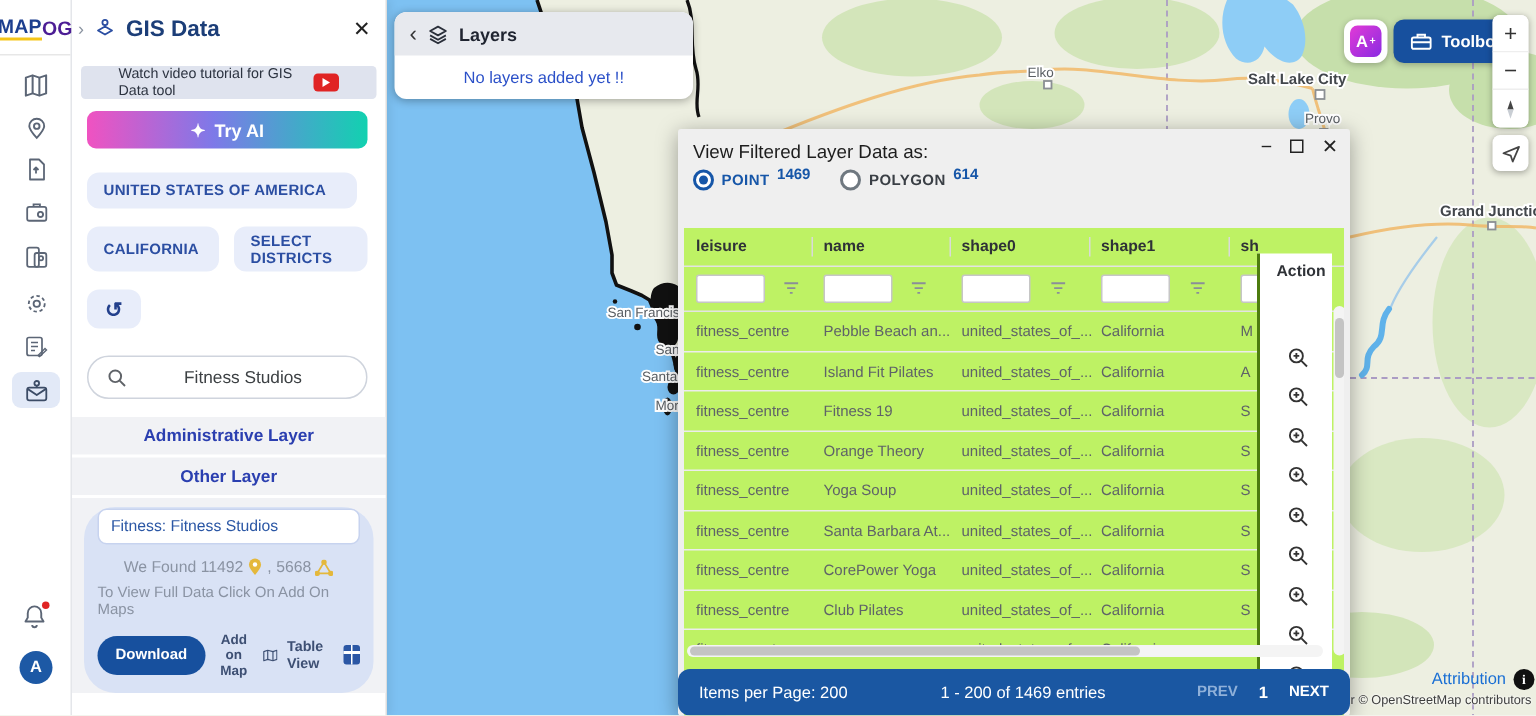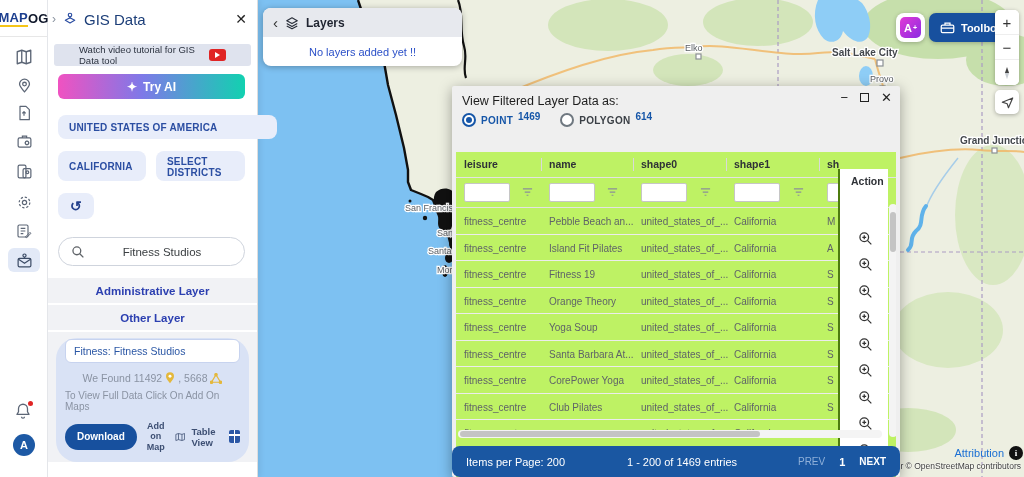--- a/index.html
+++ b/index.html
@@ -32,42 +32,42 @@
   .layers-card { position:absolute; left:263px; top:8px; z-index:2; width:199px; height:58px; background:#fff; border-radius:8px; box-shadow:0 1px 6px rgba(0,0,0,.3); overflow:hidden; }
   .layers-head { height:29px; background:#e7e9ee; display:flex; align-items:center; gap:7px; padding:0 10px; }
   .layers-head .chev { font-size:15px; color:#333; cursor:pointer; line-height:1; }
   .layers-title { font-size:12px; font-weight:bold; color:#1f2430; }
   .layers-empty { text-align:center; font-size:11px; color:#2b50c8; margin-top:9px; }
 
   
   .sidebar { position:absolute; left:0; top:0; width:48px; height:477px; background:#fff; border-right:1px solid #e4e6ea; z-index:5; }
   .logo { height:37px; display:flex; align-items:center; justify-content:center; border-bottom:1px solid #e7e7e7; font-size:13px; font-weight:bold; letter-spacing:.2px; }
   .logo .lm { color:#1d3f8f; border-bottom:2px solid #f5c518; }
-  .logo .lo { color:#0f172a; }
+  .logo .lo { color:#4c1d95; }
   .side-item { position:absolute; left:8px; width:32px; height:24px; display:flex; align-items:center; justify-content:center; border-radius:6px; cursor:pointer; }
   .side-item.active { background:#e2e9f7; }
   .side-item svg { stroke:#5c6676; }
   .side-item.active svg { stroke:#3c4c66; }
   .bell-wrap { position:absolute; left:14px; top:402px; cursor:pointer; }
   .bell-dot { position:absolute; right:-1px; top:-1px; width:5px; height:5px; border-radius:50%; background:#e02424; }
   .avatar { position:absolute; left:13px; top:434px; width:22px; height:22px; border-radius:50%; background:#1d59a5; color:#fff; font-size:11px; font-weight:bold; display:flex; align-items:center; justify-content:center; cursor:pointer; }
 
   
   .panel { position:absolute; left:48px; top:0; width:210px; height:477px; background:#fff; z-index:4; border-right:1px solid #ddd; box-shadow:2px 0 6px rgba(0,0,0,.08); }
   .panel-head { height:38px; display:flex; align-items:center; padding:0 10px 0 4px; gap:6px; }
   .panel-head .exp { color:#8a93a0; font-size:12px; cursor:pointer; }
-  .panel-title { font-size:15px; font-weight:normal; color:#1c3e78; flex:1; }
+  .panel-title { font-size:15px; font-weight:bold; color:#1c3e78; flex:1; }
   .panel-close { font-size:14px; color:#222; cursor:pointer; }
   .tut-bar { margin:6px 6px 0; height:22px; background:#dfe3ee; border-radius:3px; display:flex; align-items:center; padding:0 25px; gap:6px; cursor:pointer; }
   .tut-text { flex:1; font-size:9.5px; color:#2c3340; }
   .yt { width:17px; height:12px; background:#e02424; border-radius:3px; position:relative; }
   .yt:before { content:""; position:absolute; left:6px; top:3px; border-left:5px solid #fff; border-top:3px solid transparent; border-bottom:3px solid transparent; }
   .try-ai { margin:8px 10px 0; height:25px; width:187px; border:none; border-radius:6px; background:linear-gradient(90deg,#f052c1,#7e79e8 45%,#12d1b0); color:#fff; font-size:12px; font-weight:bold; display:flex; align-items:center; justify-content:center; gap:6px; cursor:pointer; font-family:inherit; }
   .chip { background:#e8edfa; border:none; border-radius:8px; color:#2b4ea2; font-weight:bold; font-size:10px; text-align:left; padding:0 11px; cursor:pointer; font-family:inherit; letter-spacing:.2px; }
-  .chip.country { margin:16px 10px 0; width:219px; height:24px; }
+  .chip.country { margin:16px 10px 0; width:180px; height:24px; }
   .chip-row { display:flex; gap:10px; margin:12px 10px 0; }
   .chip.state { width:88px; height:30px; }
   .chip.districts { width:89px; height:30px; line-height:1.15; padding-top:2px; }
   .chip.undo { margin:12px 10px 0; width:36px; height:26px; font-size:14px; padding:0; text-align:center; color:#23408c; }
   .search-pill { margin:18px 10px 0; width:187px; height:29px; border:1px solid #cfd4dd; border-radius:15px; display:flex; align-items:center; padding:0 12px; gap:8px; background:#fff; }
   .search-pill span { flex:1; text-align:center; font-size:11.5px; color:#3c4043; }
   .section { margin-top:12px; background:#f1f2f5; }
   .section-row { height:27px; display:flex; align-items:center; justify-content:center; font-size:11.5px; font-weight:bold; color:#2b3fb0; border-bottom:2px solid #fff; cursor:pointer; }
   .result-card { margin:6px 8px 0; background:#d9e2f5; border-radius:21px; padding:1px 9px 10px; }
   .query-box { background:#fff; border:1px solid #c7d3ef; border-radius:6px; height:24px; display:flex; align-items:center; padding:0 8px; font-size:10.5px; color:#2b57a5; }
@@ -108,21 +108,21 @@
   .action-col { position:absolute; left:382px; top:17px; width:50px; height:285px; background:#fff; border-left:2px solid #4d7c0f; }
   .act-cell { height:26.5px; display:flex; align-items:center; justify-content:center; cursor:pointer; }
   .vscroll { position:absolute; left:433px; top:52px; width:8px; height:233px; background:#f4f4f4; border-radius:4px; }
   .vthumb { position:absolute; left:1px; top:8px; width:6px; height:40px; background:#c4c4c4; border-radius:3px; cursor:pointer; }
   .hscroll { position:absolute; left:6px; top:344px; width:424px; height:8px; background:#f4f4f4; border-radius:4px; }
   .hthumb { position:absolute; left:2px; top:1px; width:300px; height:6px; background:#c4c4c4; border-radius:3px; cursor:pointer; }
   .pag { position:absolute; left:0; bottom:0; width:448px; height:31px; background:#1a57a2; border-radius:8px; display:flex; align-items:center; padding:0 14px; color:#fff; }
   .pag-left { font-size:11px; }
   .pag-mid { position:absolute; left:150px; width:160px; text-align:center; font-size:11px; }
   .pag-right { position:absolute; right:14px; display:flex; align-items:center; gap:14px; }
-  .pag-prev { font-size:10px; font-weight:normal; color:#8fb0d9; cursor:pointer; }
+  .pag-prev { font-size:10px; font-weight:bold; color:#8fb0d9; cursor:pointer; }
   .pag-page { font-size:11px; font-weight:bold; cursor:pointer; }
   .pag-next { font-size:10px; font-weight:bold; color:#fff; cursor:pointer; }
 </style>
 </head>
 <body>
 
 <div id="app">
 
   <svg id="map" viewBox="0 0 766 477">
     <rect x="0" y="0" width="766" height="477" fill="#edefe1"></rect>

